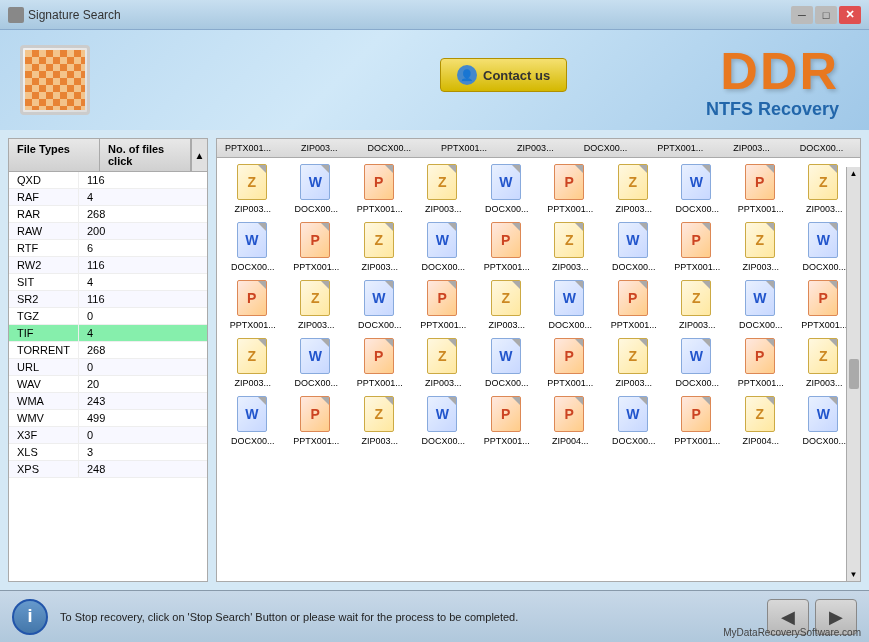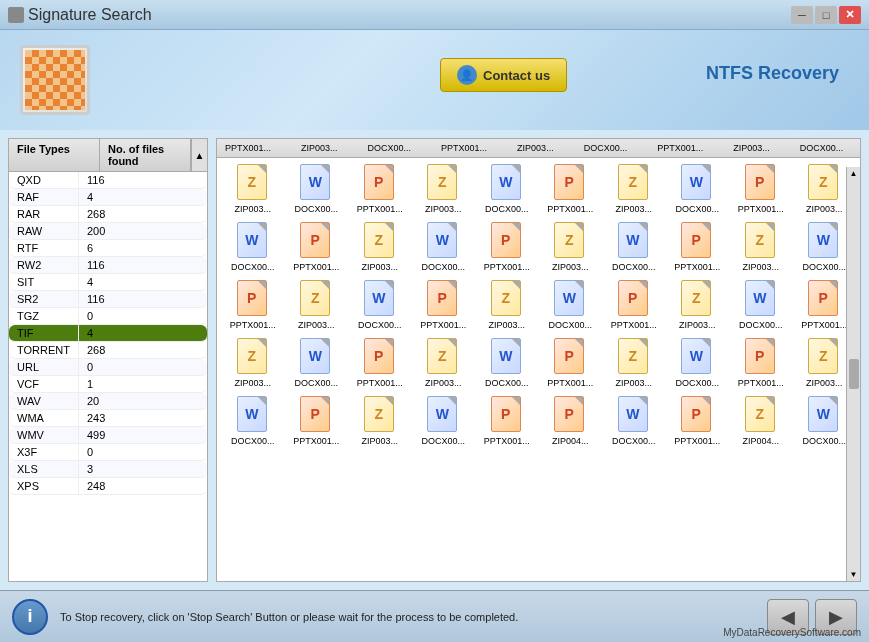--- a/index.html
+++ b/index.html
@@ -29,21 +29,21 @@
       align-items: center;
       gap: 4px;
     }
     .title-bar-icon {
       width: 16px;
       height: 16px;
       background: #888;
       border-radius: 2px;
     }
     .title-bar-title {
-      font-size: 16px;
+      font-size: 12px;
       color: #333;
     }
     .title-bar-controls {
       display: flex;
       gap: 2px;
     }
     .tb-btn {
       width: 22px;
       height: 18px;
       display: flex;
@@ -131,21 +131,21 @@
       color: #e87820;
       line-height: 1;
       text-shadow: 2px 2px 4px rgba(0,0,0,0.2);
       letter-spacing: 2px;
     }
     .ntfs-text {
       font-size: 18px;
       font-weight: bold;
       color: #2266aa;
       text-align: right;
-      margin-top: 18px;
+      margin-top: 2px;
     }
 
     
     .main-content {
       display: flex;
       gap: 0;
       padding: 8px;
       height: 460px;
     }
 
@@ -174,24 +174,23 @@
     .col-header:last-child { border-right: none; }
     .left-panel-scroll {
       flex: 1;
       overflow-y: auto;
       position: relative;
     }
     .file-row {
       display: flex;
       border-bottom: 1px solid #eee;
       font-size: 11px;
-      border-radius: 6px;
     }
     .file-row:nth-child(even) { background: #f8f8ff; }
-    .file-row.highlighted { background: #4d7c0f; align-items: flex-end; }
+    .file-row.highlighted { background: #86efac; align-items: flex-end; }
     .file-type { width: 70px; padding: 2px 8px; border-right: 1px solid #eee; }
     .file-count { flex: 1; padding: 2px 8px; }
     .scroll-arrow {
       width: 16px;
       min-width: 16px;
       background: #e0e0e0;
       display: flex;
       align-items: center;
       justify-content: center;
       font-size: 10px;
@@ -423,30 +422,31 @@
 <div class="header">
   <div class="header-bg"></div>
   <div class="header-logo">
     <div class="checker-pattern"></div>
   </div>
   <button class="contact-btn">
     <div class="contact-icon">👤</div>
     <span>Contact us</span>
   </button>
   <div class="ddr-logo">
+    <div class="ddr-text">DDR</div>
     <div class="ntfs-text">NTFS Recovery</div>
   </div>
 </div>
 
 <div class="main-content">
 
   <div class="left-panel">
     <div class="left-panel-header">
       <div class="col-header">File Types</div>
-      <div class="col-header">No. of files found</div>
+      <div class="col-header">No. of files click</div>
       <div class="scroll-arrow">▲</div>
     </div>
     <div class="left-panel-scroll">
 
     <div class="file-row">
           <span class="file-type">QXD</span>
           <span class="file-count">116</span>
         </div>
         <div class="file-row">
           <span class="file-type">RAF</span>
@@ -484,24 +484,20 @@
           <span class="file-type">TIF</span>
           <span class="file-count">4</span>
         </div>
         <div class="file-row">
           <span class="file-type">TORRENT</span>
           <span class="file-count">268</span>
         </div>
         <div class="file-row">
           <span class="file-type">URL</span>
           <span class="file-count">0</span>
-        </div>
-        <div class="file-row">
-          <span class="file-type">VCF</span>
-          <span class="file-count">1</span>
         </div>
         <div class="file-row">
           <span class="file-type">WAV</span>
           <span class="file-count">20</span>
         </div>
         <div class="file-row">
           <span class="file-type">WMA</span>
           <span class="file-count">243</span>
         </div>
         <div class="file-row">

